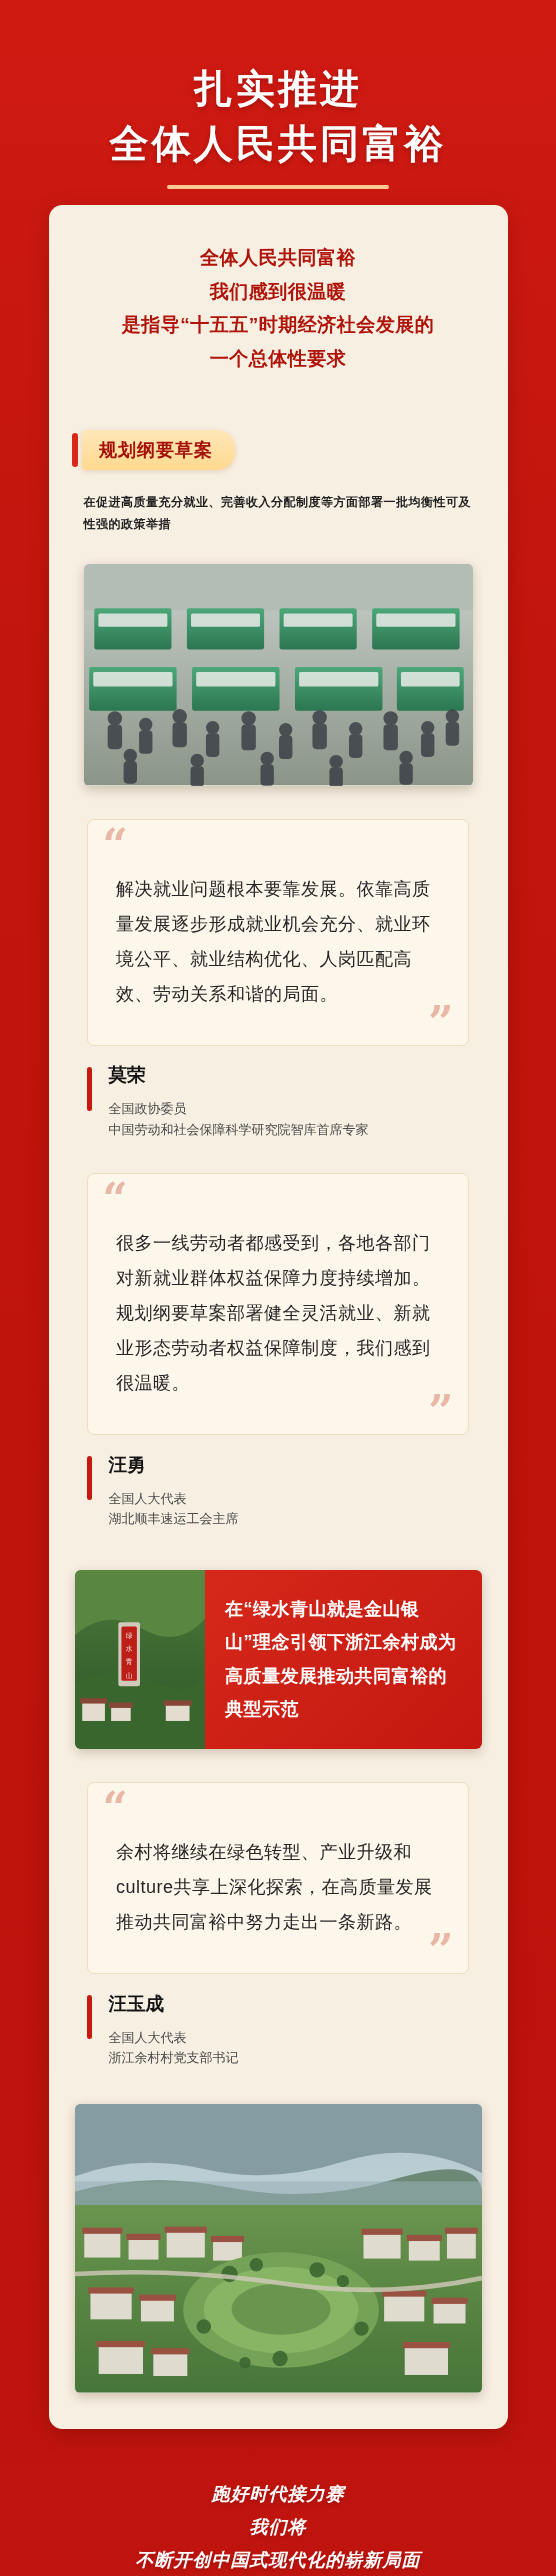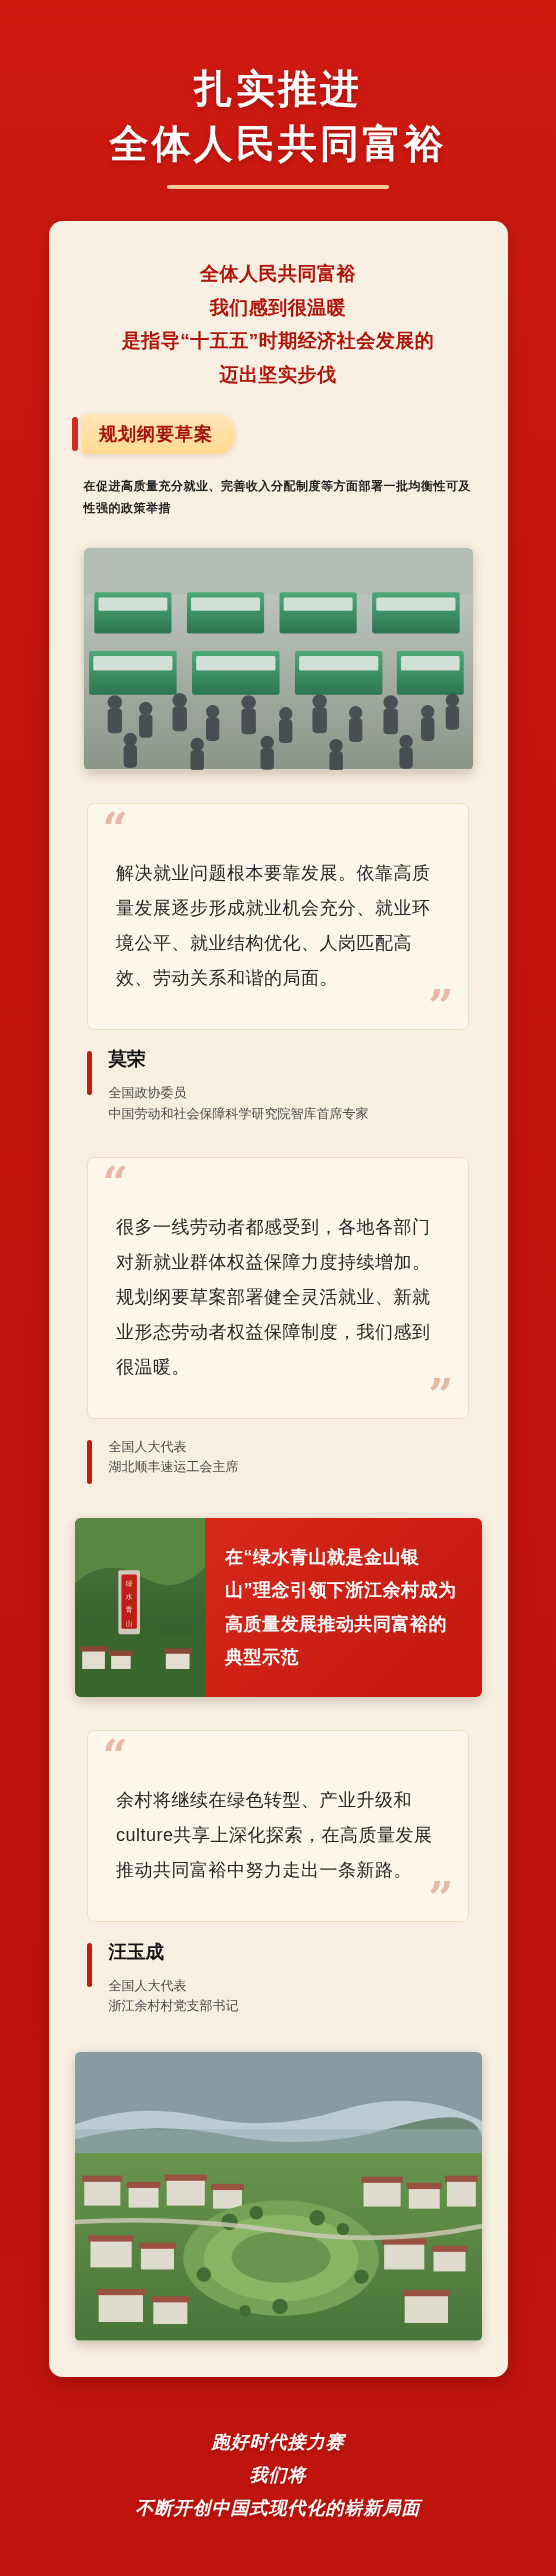--- a/index.html
+++ b/index.html
@@ -18,21 +18,21 @@
   .page {
     position: relative;
     width: 556px;
     min-height: 3334px;
     box-sizing: border-box;
     padding: 0 0 31px 0;
   }
 
   
   .title-block {
-    padding: 61px 0 32px 0;
+    padding: 61px 0 16px 0;
     text-align: center;
   }
   .title-line {
     font-size: 39px;
     font-weight: bold;
     color: #ffffff;
     letter-spacing: 3.1px;
     line-height: 1.42;
     text-shadow: 0 2.1px 5.2px rgba(90,0,0,0.35);
   }
@@ -61,21 +61,21 @@
     color: #b01309;
     font-weight: bold;
     font-size: 19px;
     line-height: 1.78;
     letter-spacing: 0.5px;
     padding: 0 36px;
   }
 
   
   .section-label-wrap {
-    margin: 22px 0 0 33px;
+    margin: 54px 0 0 33px;
     display: inline-block;
     position: relative;
   }
   .section-label {
     display: inline-block;
     background: linear-gradient(180deg, #ffe7b9 0%, #ffd98f 100%);
     color: #a5100a;
     font-size: 18px;
     font-weight: bold;
     letter-spacing: 1px;
@@ -235,21 +235,21 @@
     <div class="title-line">全体人民共同富裕</div>
     <div class="title-underline"></div>
   </div>
 
   <div class="card">
 
     <div class="lede">
       <div>全体人民共同富裕</div>
       <div>我们感到很温暖</div>
       <div>是指导“十五五”时期经济社会发展的</div>
-      <div>迈出坚实步伐</div>
+      <div>一个总体性要求</div>
     </div>
 
     <div class="section-label-wrap">
       <span class="section-label">规划纲要草案</span>
     </div>
 
     <div class="para">在促进高质量充分就业、完善收入分配制度等方面部署一批均衡性可及性强的政策举措</div>
 
     
     <div class="photo">
@@ -341,20 +341,21 @@
 
     
     <div class="quote-card">
       <span class="qmark open">“</span>
       <div class="quote-text">很多一线劳动者都感受到，各地各部门对新就业群体权益保障力度持续增加。规划纲要草案部署健全灵活就业、新就业形态劳动者权益保障制度，我们感到很温暖。</div>
       <span class="qmark close">”</span>
     </div>
     <div class="attrib">
       <div class="attrib-bar"></div>
       <div class="attrib-inner">
+        <div class="attrib-name">汪勇</div>
         <div class="attrib-role">全国人大代表
 湖北顺丰速运工会主席</div>
       </div>
     </div>
 
     
     <div class="split">
       <div class="split-photo">
         <svg viewBox="0 0 252 330" preserveAspectRatio="none" role="img">
           <defs>

